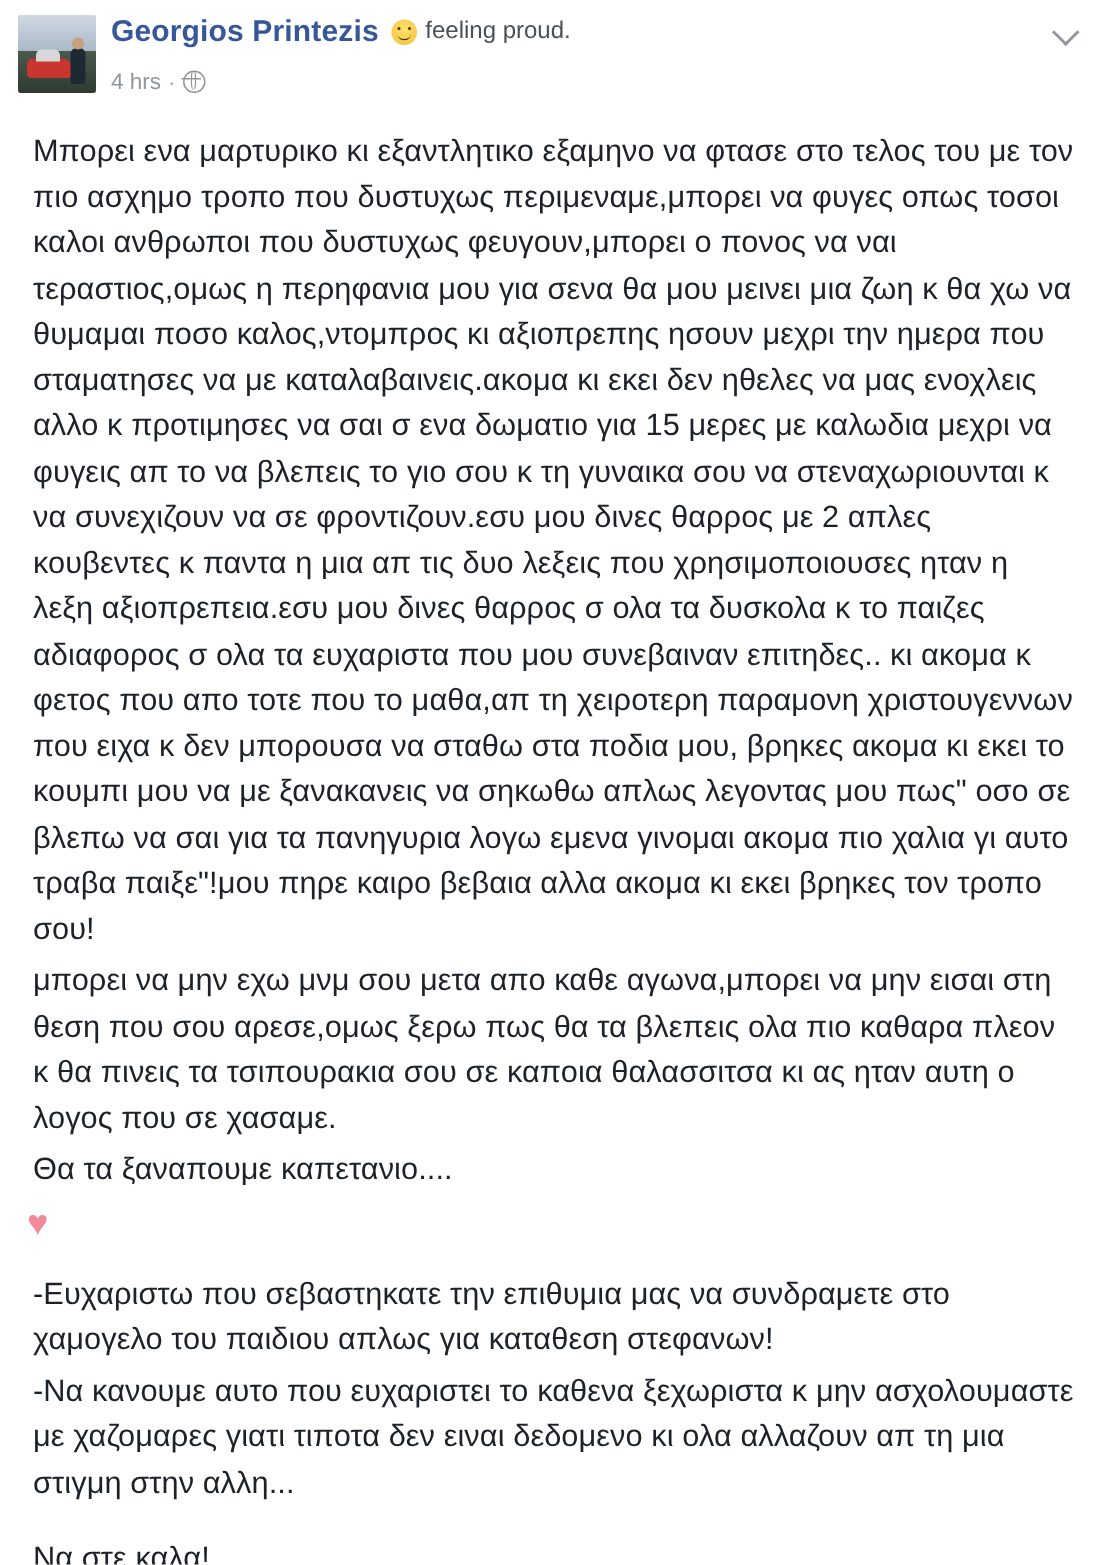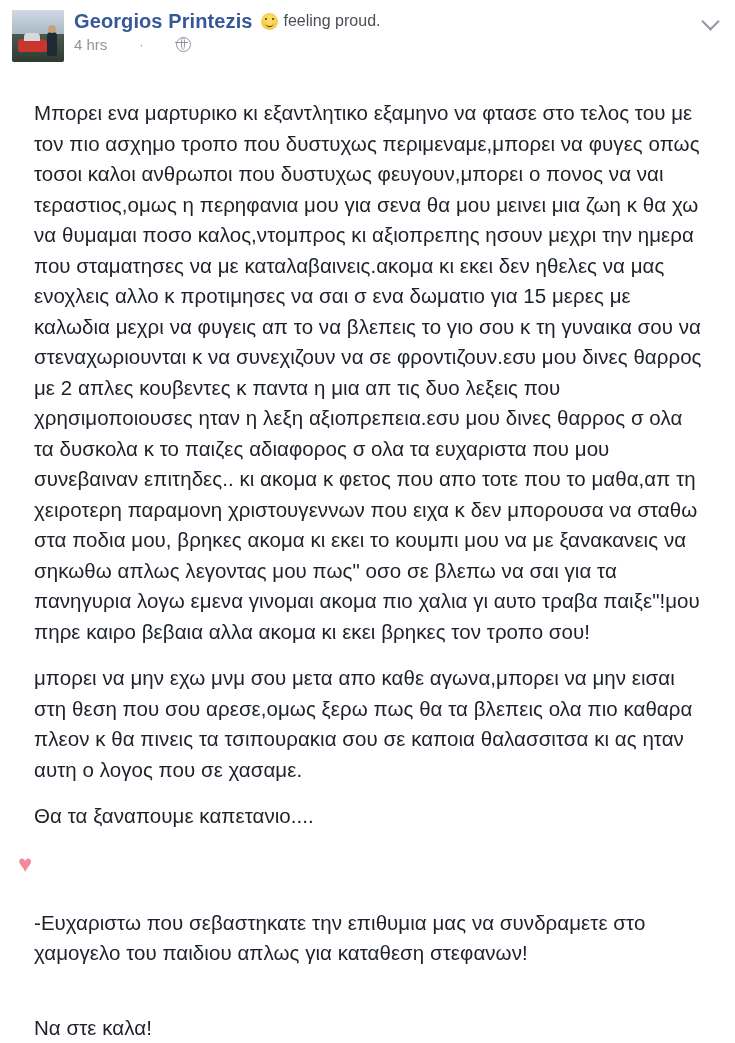--- a/index.html
+++ b/index.html
@@ -117,24 +117,23 @@
     border-radius: 0 0 8px 8px;
   }
   .feeling-text {
     font-size: 16px;
     color: #4b4f56;
   }
 
   .meta-line {
     display: flex;
     align-items: center;
-    margin-top: 4px;
+    margin-top: 14px;
     color: #90949c;
     font-size: 15px;
-    gap: 27px;
   }
   .timestamp {
     color: #90949c;
   }
   .meta-dot {
     margin: 0 5px;
     color: #90949c;
     font-size: 13px;
   }
   .globe-icon {
@@ -183,21 +182,21 @@
   
   .post-body {
     padding: 20px 14px 0 18px;
     font-size: 20.5px;
     line-height: 30.5px;
     color: #1d2129;
     letter-spacing: 0.05px;
     word-wrap: break-word;
   }
   .para {
-    margin: 16px;
+    margin: 4px;
     white-space: pre-wrap;
   }
   .heart {
     color: #f28a9a;
     font-size: 24px;
     line-height: 32px;
     margin: 2px 0 4px 0;
   }
   .spacer-sm { height: 8px; }
   .spacer-md { height: 12px; }
@@ -232,17 +231,18 @@
     <div class="chevron-btn"></div>
   </div>
 
   <div class="post-body">
     <p class="para">Μπορει ενα μαρτυρικο κι εξαντλητικο εξαμηνο να φτασε στο τελος του με τον πιο ασχημο τροπο που δυστυχως περιμεναμε,μπορει να φυγες οπως τοσοι καλοι ανθρωποι που δυστυχως φευγουν,μπορει ο πονος να ναι τεραστιος,ομως η περηφανια μου για σενα θα μου μεινει μια ζωη κ θα χω να θυμαμαι ποσο καλος,ντομπρος κι αξιοπρεπης ησουν μεχρι την ημερα που σταματησες να με καταλαβαινεις.ακομα κι εκει δεν ηθελες να μας ενοχλεις αλλο κ προτιμησες να σαι σ ενα δωματιο για 15 μερες με καλωδια μεχρι να φυγεις απ το να βλεπεις το γιο σου κ τη γυναικα σου να στεναχωριουνται κ να συνεχιζουν να σε φροντιζουν.εσυ μου δινες θαρρος με 2 απλες κουβεντες κ παντα η μια απ τις δυο λεξεις που χρησιμοποιουσες ηταν η λεξη αξιοπρεπεια.εσυ μου δινες θαρρος σ ολα τα δυσκολα κ το παιζες αδιαφορος σ ολα τα ευχαριστα που μου συνεβαιναν επιτηδες.. κι ακομα κ φετος που απο τοτε που το μαθα,απ τη χειροτερη παραμονη χριστουγεννων που ειχα κ δεν μπορουσα να σταθω στα ποδια μου, βρηκες ακομα κι εκει το κουμπι μου να με ξανακανεις να σηκωθω απλως λεγοντας μου πως" οσο σε βλεπω να σαι για τα πανηγυρια λογω εμενα γινομαι ακομα πιο χαλια γι αυτο τραβα παιξε"!μου πηρε καιρο βεβαια αλλα ακομα κι εκει βρηκες τον τροπο σου!</p>
     <p class="para">μπορει να μην εχω μνμ σου μετα απο καθε αγωνα,μπορει να μην εισαι στη θεση που σου αρεσε,ομως ξερω πως θα τα βλεπεις ολα πιο καθαρα πλεον κ θα πινεις τα τσιπουρακια σου σε καποια θαλασσιτσα κι ας ηταν αυτη ο λογος που σε χασαμε.</p>
     <p class="para">Θα τα ξαναπουμε καπετανιο....</p>
     <div class="heart">♥</div>
     <div class="spacer-sm"></div>
     <p class="para">-Ευχαριστω που σεβαστηκατε την επιθυμια μας να συνδραμετε στο χαμογελο του παιδιου απλως για καταθεση στεφανων!</p>
+    <p class="para">-Να κανουμε αυτο που ευχαριστει το καθενα ξεχωριστα κ μην ασχολουμαστε με χαζομαρες γιατι τιποτα δεν ειναι δεδομενο κι ολα αλλαζουν απ τη μια στιγμη στην αλλη...</p>
     <div class="spacer-md"></div>
     <p class="para">Να στε καλα!</p>
   </div>
 
 </div>
 
 </body></html>

